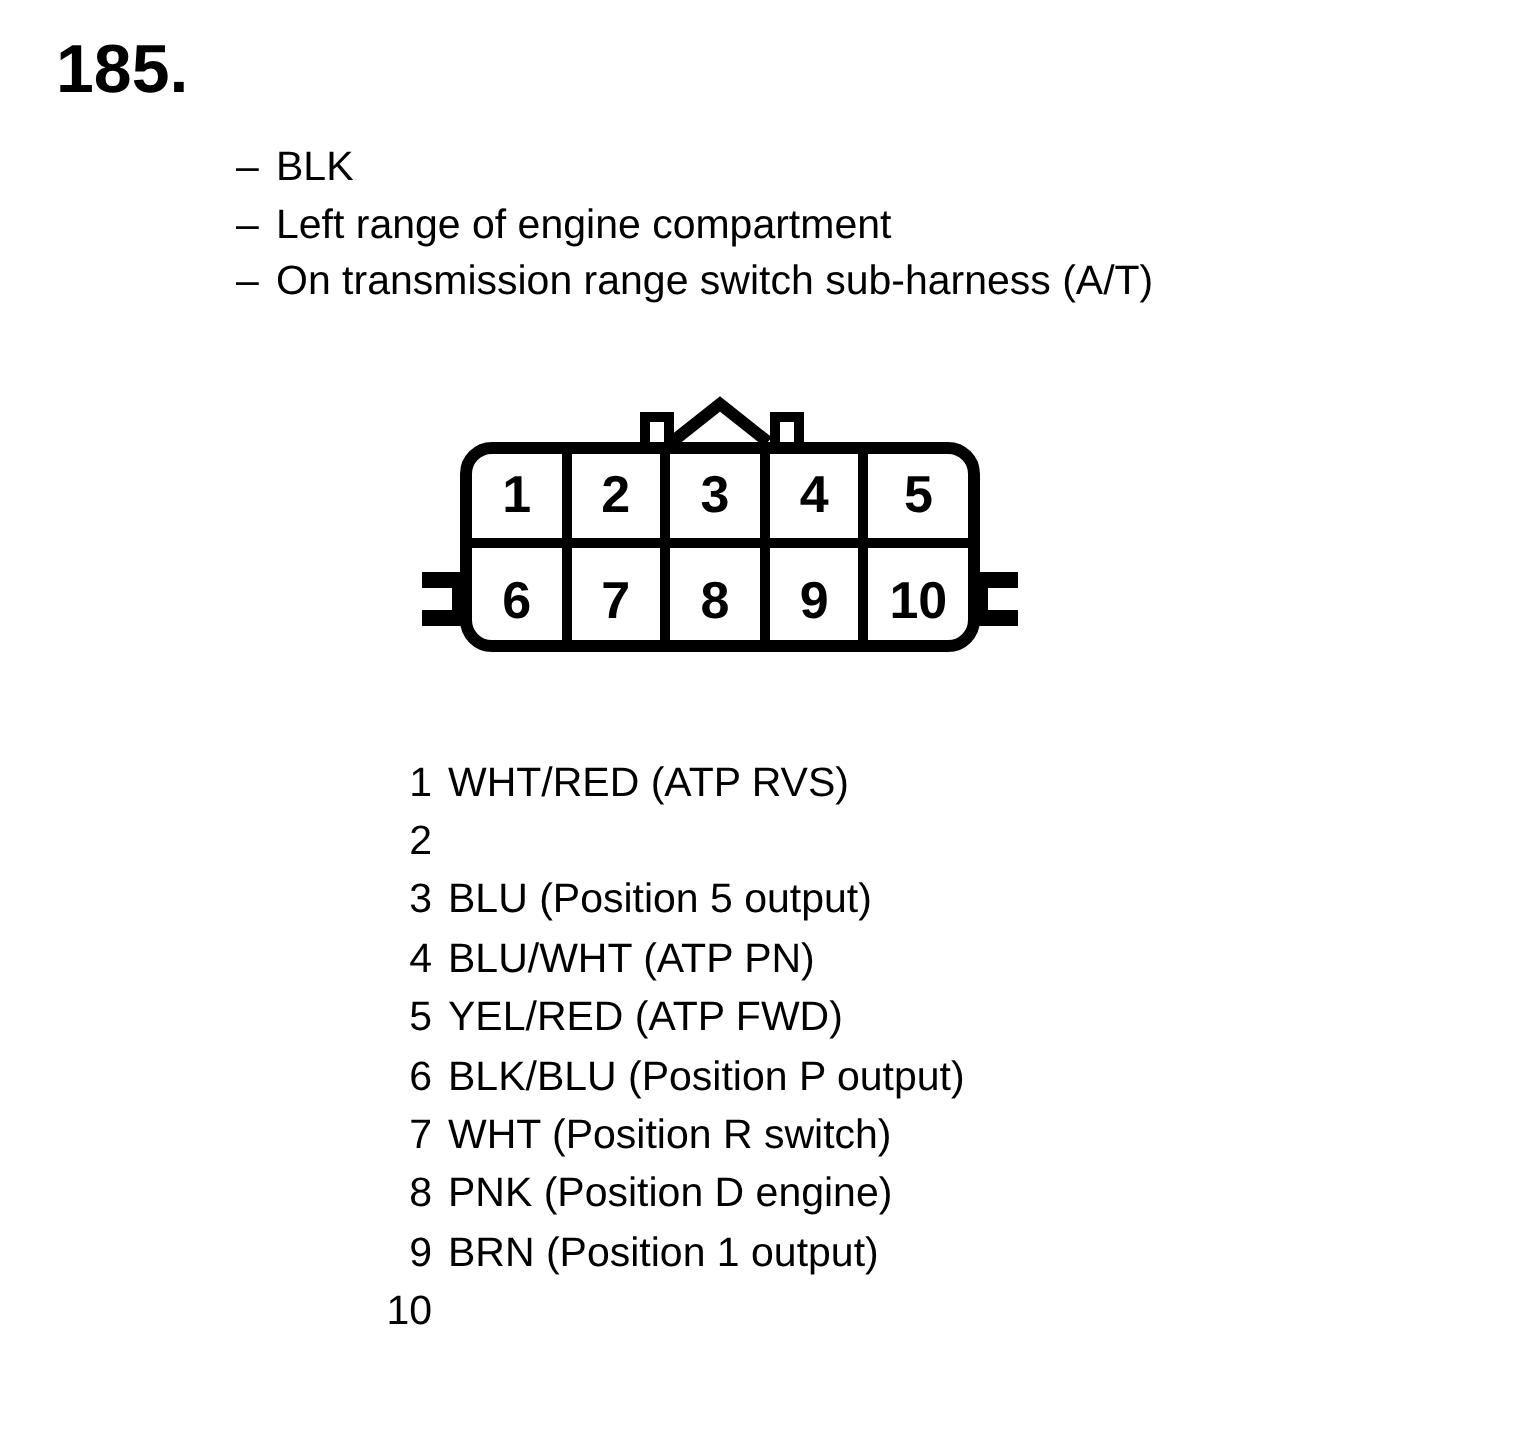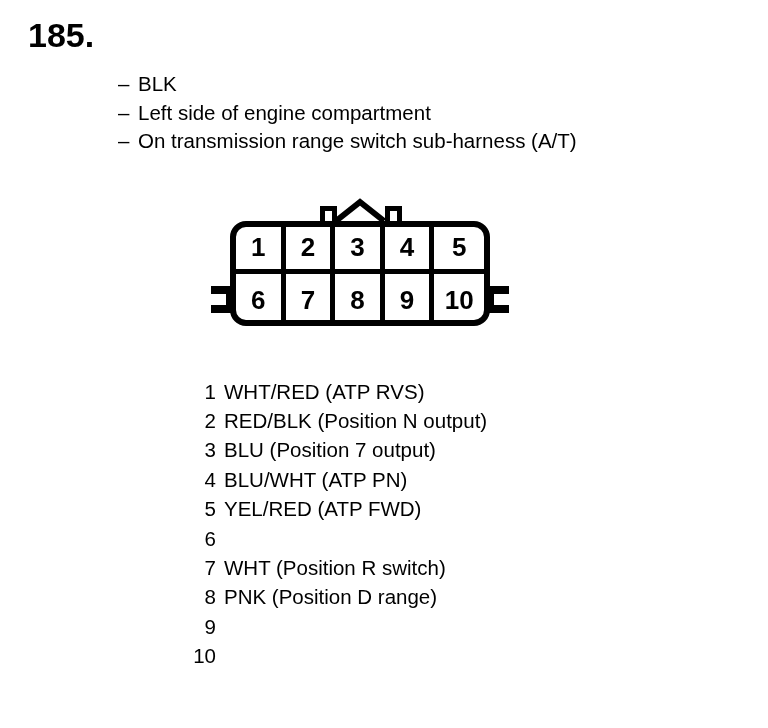--- a/index.html
+++ b/index.html
@@ -146,21 +146,21 @@
     <span class="heading-number">185.</span>
   </div>
 
   <div class="notes">
     <div class="note-line">
       <span class="note-bullet">–</span>
       <span class="note-text">BLK</span>
     </div>
     <div class="note-line">
       <span class="note-bullet">–</span>
-      <span class="note-text">Left side of engine compartment</span>
+      <span class="note-text">Left range of engine compartment</span>
     </div>
     <div class="note-line">
       <span class="note-bullet">–</span>
       <span class="note-text">On transmission range switch sub-harness (A/T)</span>
     </div>
   </div>
 
   <div class="connector">
     <div class="conn-ear conn-ear-left"></div>
     <div class="conn-ear conn-ear-right"></div>
@@ -189,46 +189,47 @@
     </div>
   </div>
 
   <div class="pins">
     <div class="pin-row">
       <span class="pin-num">1</span>
       <span class="pin-desc">WHT/RED (ATP RVS)</span>
     </div>
     <div class="pin-row">
       <span class="pin-num">2</span>
-      <span class="pin-desc">RED/BLK (Position N output)</span>
     </div>
     <div class="pin-row">
       <span class="pin-num">3</span>
-      <span class="pin-desc">BLU (Position 7 output)</span>
+      <span class="pin-desc">BLU (Position 5 output)</span>
     </div>
     <div class="pin-row">
       <span class="pin-num">4</span>
       <span class="pin-desc">BLU/WHT (ATP PN)</span>
     </div>
     <div class="pin-row">
       <span class="pin-num">5</span>
       <span class="pin-desc">YEL/RED (ATP FWD)</span>
     </div>
     <div class="pin-row">
       <span class="pin-num">6</span>
+      <span class="pin-desc">BLK/BLU (Position P output)</span>
     </div>
     <div class="pin-row">
       <span class="pin-num">7</span>
       <span class="pin-desc">WHT (Position R switch)</span>
     </div>
     <div class="pin-row">
       <span class="pin-num">8</span>
-      <span class="pin-desc">PNK (Position D range)</span>
+      <span class="pin-desc">PNK (Position D engine)</span>
     </div>
     <div class="pin-row">
       <span class="pin-num">9</span>
+      <span class="pin-desc">BRN (Position 1 output)</span>
     </div>
     <div class="pin-row">
       <span class="pin-num">10</span>
     </div>
   </div>
 
 </div>
 
 </body></html>

